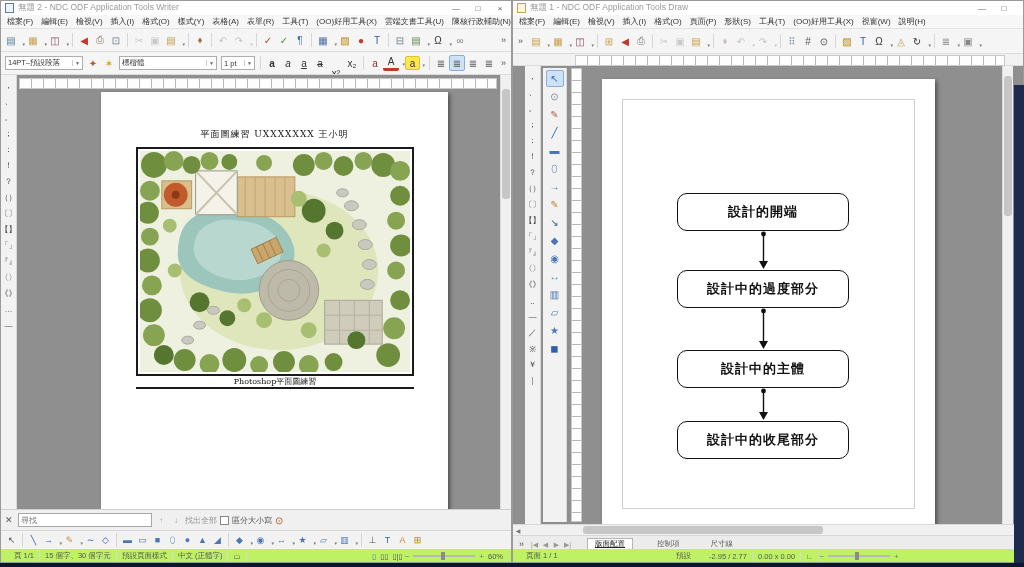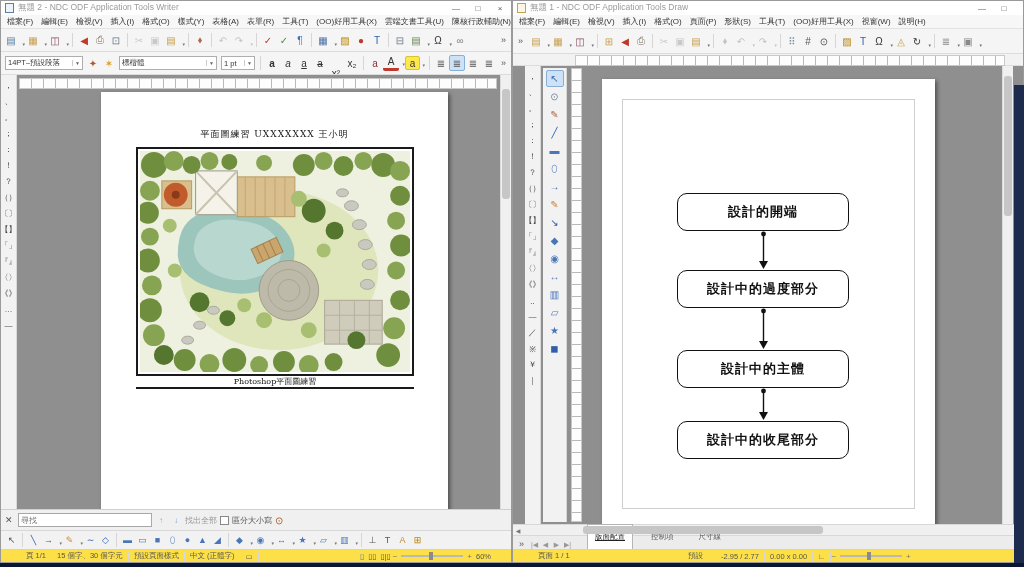--- a/index.html
+++ b/index.html
@@ -55,37 +55,37 @@
   .fc-box{position:absolute;left:75px;width:172px;height:38px;background:#fff;border:1.6px solid #111;border-radius:10px;box-sizing:border-box;display:flex;align-items:center;justify-content:center;font-weight:700;font-size:13px;color:#111;letter-spacing:1px;}
   .fc-arrow{position:absolute;left:155px;width:13px;}
   
   .findbar{height:20px;flex:none;background:#f0f0f0;border-top:1px solid #cfcfcf;display:flex;align-items:center;padding:0 4px;font-size:8px;color:#555;gap:3px;}
   .findbar .close{font-size:9px;color:#555;width:10px;}
   .find-input{width:128px;height:12px;border:1px solid #a8a8a8;background:#fff;font-size:8px;padding:0 2px;color:#333;}
   .nav-arrow{width:12px;text-align:center;font-size:8px;color:#7a9cc6;}
   .chk{width:7px;height:7px;border:1px solid #888;background:#fff;display:inline-block;}
   .drawbar{height:18px;flex:none;background:#f2f2f2;border-top:1px solid #d8d8d8;display:flex;align-items:center;padding:0 3px;overflow:hidden;}
   .drawbar .ti{width:15px;height:14px;font-size:9px;color:#4a76b8;}
-  .status{height:12px;flex:none;background:#fde047;border-top:1px solid #d2d2d2;display:flex;align-items:center;font-size:7.5px;color:#555;padding:0 20px;white-space:nowrap;overflow:hidden;}
+  .status{height:12px;flex:none;background:#bef264;border-top:1px solid #d2d2d2;display:flex;align-items:center;font-size:7.5px;color:#555;padding:0 8px;white-space:nowrap;overflow:hidden;}
   .st{padding:0 5px;border-right:1px solid #d8d8d8;flex:none;}
   .st.noborder{border-right:none;}
   .slider{width:62px;height:2px;background:#b9b9b9;position:relative;margin:0 4px;flex:none;}
   .slider .knob{position:absolute;left:44%;top:-3px;width:4px;height:8px;background:#8a8a8a;}
   .pm{color:#777;font-size:8px;flex:none;}
   
   .tools-col{position:absolute;top:2px;bottom:2px;width:23px;background:#f2f2f2;border-right:1px solid #d8d8d8;display:flex;flex-direction:column;align-items:center;padding-top:2px;overflow:hidden;}
   .tools-col .ti{width:18px;height:17px;margin-bottom:1px;font-size:10px;}
   .tools-col .ti.dd{margin-right:0;}
   .hscroll{height:10px;flex:none;background:#f0f0f0;border-top:1px solid #d8d8d8;display:flex;align-items:center;}
   .hscroll .harr{width:10px;font-size:6px;color:#777;text-align:center;flex:none;}
   .hscroll .track{flex:1;height:8px;position:relative;}
   .hscroll .hthumb{position:absolute;left:60px;width:240px;top:0;height:8px;background:#c6c6c6;border-radius:3px;}
   .tabbar{height:13px;flex:none;background:#ececec;border-top:1px solid #d8d8d8;display:flex;align-items:flex-end;font-size:7.5px;color:#555;padding-left:3px;}
   .tnav{width:11px;text-align:center;color:#999;font-size:7px;flex:none;}
-  .tab{padding:7px 7px;margin-right:11px;flex:none;}
+  .tab{padding:0 7px;margin-right:17px;flex:none;}
   .tab.act{background:#fff;border:1px solid #b5b5b5;border-bottom:none;color:#222;text-decoration:underline;}
 </style>
 </head>
 <body>
 
 <div class="screen">
 
   <div class="win win-left">
     <div class="titlebar">
       <span class="appicon"></span>

